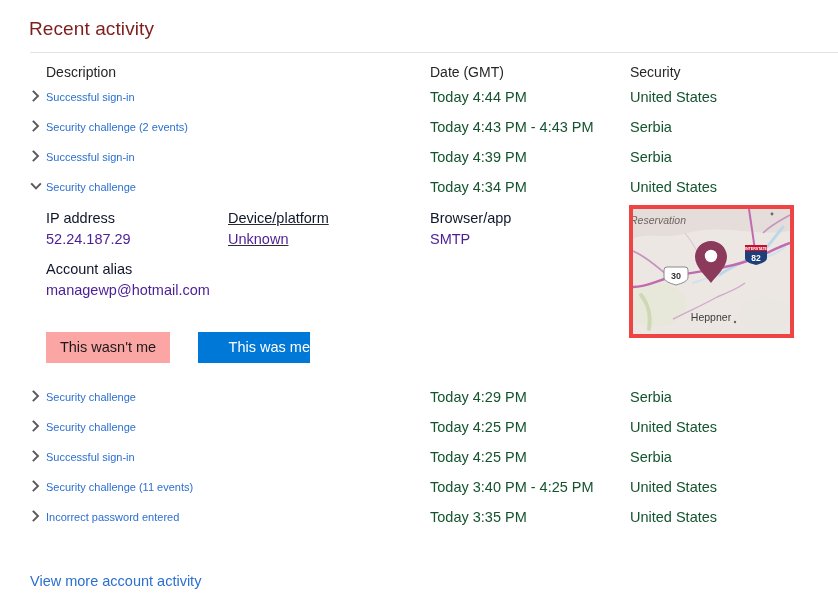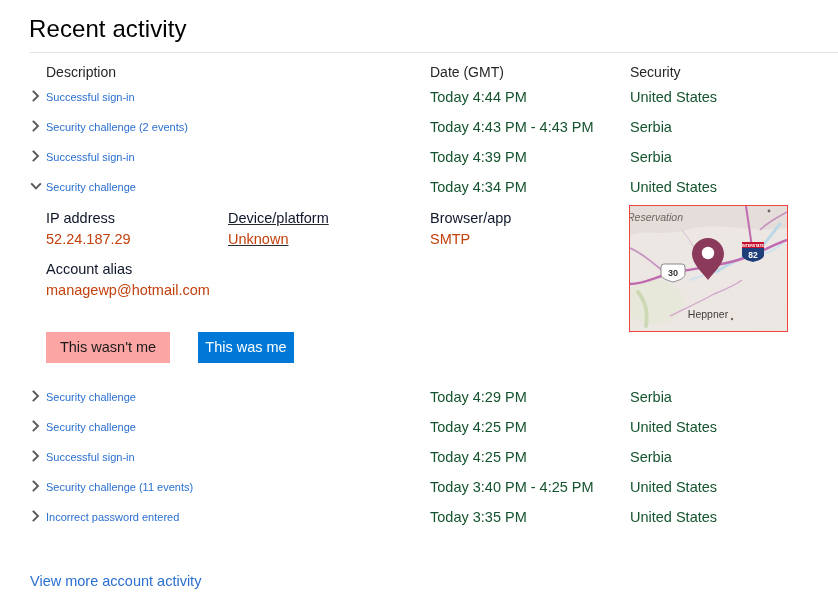--- a/index.html
+++ b/index.html
@@ -16,23 +16,23 @@
     color: #333333;
     overflow: hidden;
     -webkit-font-smoothing: antialiased;
   }
 
   
   .page-title {
     position: absolute;
     left: 29px;
     top: 17px;
-    font-size: 24px;
+    font-size: 19px;
     font-weight: 400;
-    color: #000000;
+    color: #7f1d1d;
     letter-spacing: 0.1px;
     line-height: 24px;
     white-space: nowrap;
   }
 
   
   .activity-table {
     position: absolute;
     left: 30px;
     top: 52px;
@@ -119,35 +119,35 @@
     height: 180px;
   }
   .dfield {
     position: absolute;
     font-size: 14.5px;
     color: #2b2b2b;
     line-height: 21px;
     white-space: nowrap;
   }
   .dlabel { color: #0f172a; }
-  .dvalue { color: #c2410c; }
+  .dvalue { color: #4c1d95; }
 
   .f-ip      { left: 0px;   top: 6px; }
   .f-device  { left: 182px; top: 6px; text-decoration: underline; }
   .f-browser { left: 384px; top: 6px; }
   .f-alias   { left: 0px;   top: 57px; }
 
   
   .map-thumb {
     position: absolute;
     left: 583px;
     top: 3px;
     width: 157px;
     height: 125px;
-    border: 1px solid #ef4444;
+    border: 4px solid #ef4444;
     overflow: hidden;
     background: #ef4444;
   }
   .map-thumb svg { display: block; }
 
   
   .btn-row {
     position: absolute;
     left: 0px;
     top: 130px;
@@ -165,21 +165,22 @@
   }
   .btn-secondary {
     background: #fca5a5;
     color: #1a1a1a;
     width: 124px;
     margin-right: 28px;
   }
   .btn-primary {
     background: #0078d7;
     color: #ffffff;
-    width: 96px;
+    width: 112px;
+    text-align: right;
   }
 
   
   .footer-link {
     position: absolute;
     left: 30px;
     top: 573px;
     font-size: 14.5px;
     color: #2b6fd0;
     text-decoration: none;

